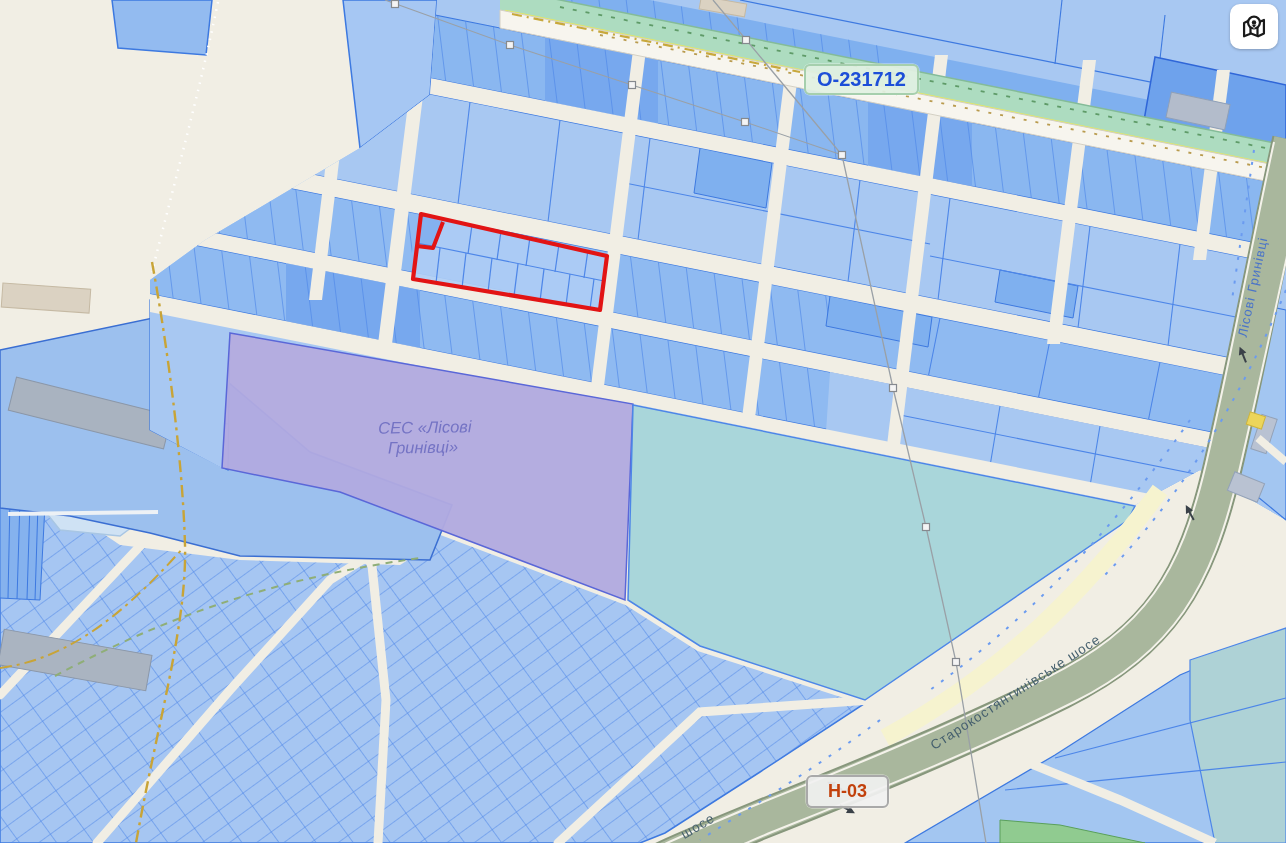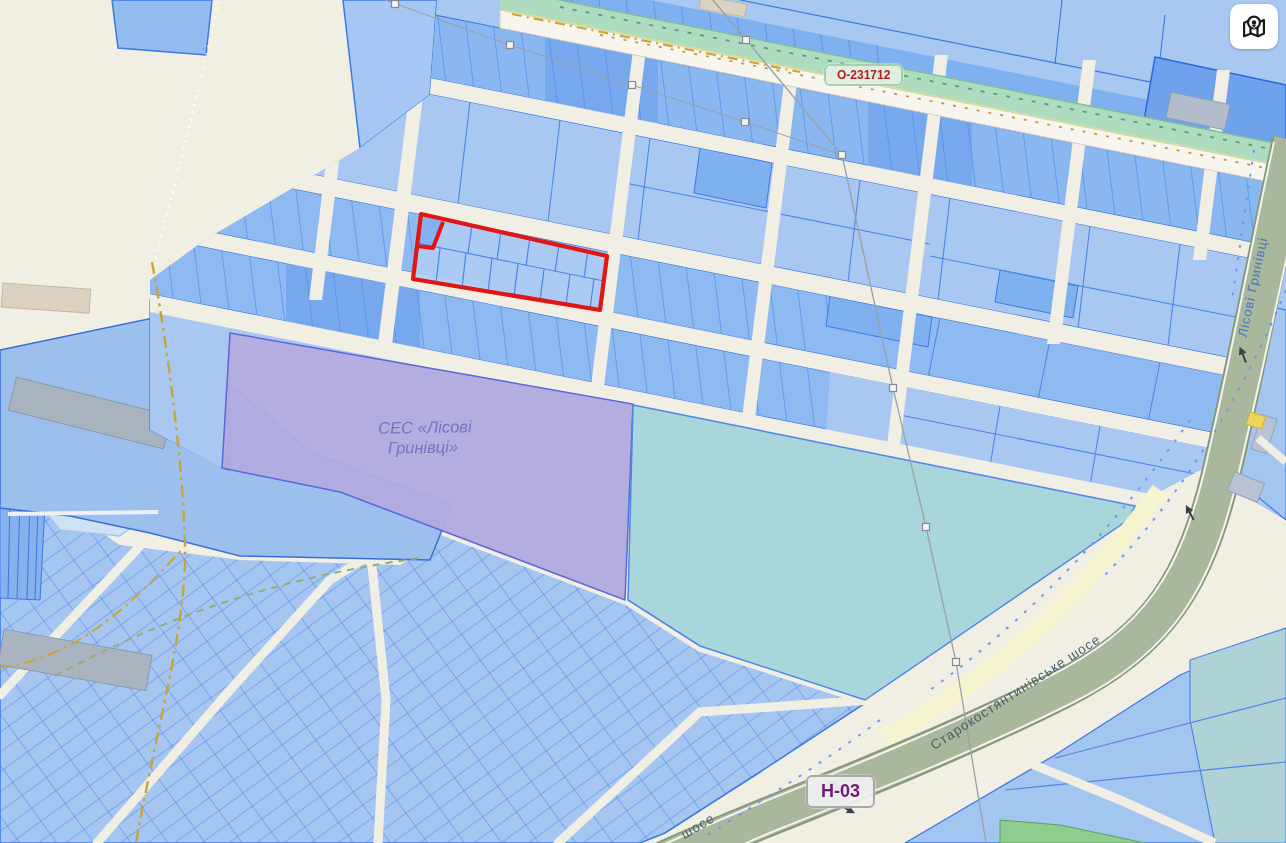--- a/index.html
+++ b/index.html
@@ -1,23 +1,23 @@
 <!DOCTYPE html>
 <html><head>
 <meta charset="utf-8">
 <style>
   html,body{margin:0;padding:0;background:#dfe3e8;font-family:"Liberation Sans",sans-serif;}
   .viewport{position:relative;width:1286px;height:843px;overflow:hidden;background:#f1eee4;}
   .viewport svg{position:absolute;left:0;top:0;display:block;}
   .badge{position:absolute;border-radius:6px;font-weight:bold;white-space:nowrap;
          box-shadow:0 0 0 0.5px rgba(255,255,255,.6);}
-  .badge-green{left:824px;top:64px;padding:2px 11px;background:rgba(225,240,226,.93);
-         border:2px solid #a6cfad;color:#b91c1c;font-size:12px;}
-  .badge-gray{left:806px;top:775px;padding:4px 13px;background:rgba(241,241,241,.92);
-         border:2px solid #a9a9a9;color:#701a75;font-size:18px;}
+  .badge-green{left:804px;top:64px;padding:2px 11px;background:rgba(225,240,226,.93);
+         border:2px solid #a6cfad;color:#1d4ed8;font-size:20px;}
+  .badge-gray{left:806px;top:775px;padding:4px 20px;background:rgba(241,241,241,.92);
+         border:2px solid #a9a9a9;color:#c2410c;font-size:18px;}
   .locate-btn{position:absolute;left:1230px;top:4px;width:48px;height:45px;background:#ffffff;
          border:none;border-radius:10px;box-shadow:0 1px 3px rgba(0,0,0,.25);cursor:pointer;
          display:flex;align-items:center;justify-content:center;padding:0;}
   .locate-btn svg{position:static;}
   text{font-family:"Liberation Sans",sans-serif;}
   .road-name{fill:#46606e;font-size:13.5px;letter-spacing:1px;}
   .village-name{fill:#4a74c8;font-size:13px;letter-spacing:1px;}
   .area-name{fill:#7473c4;font-size:16.5px;font-style:italic;}
 </style>
 </head>

